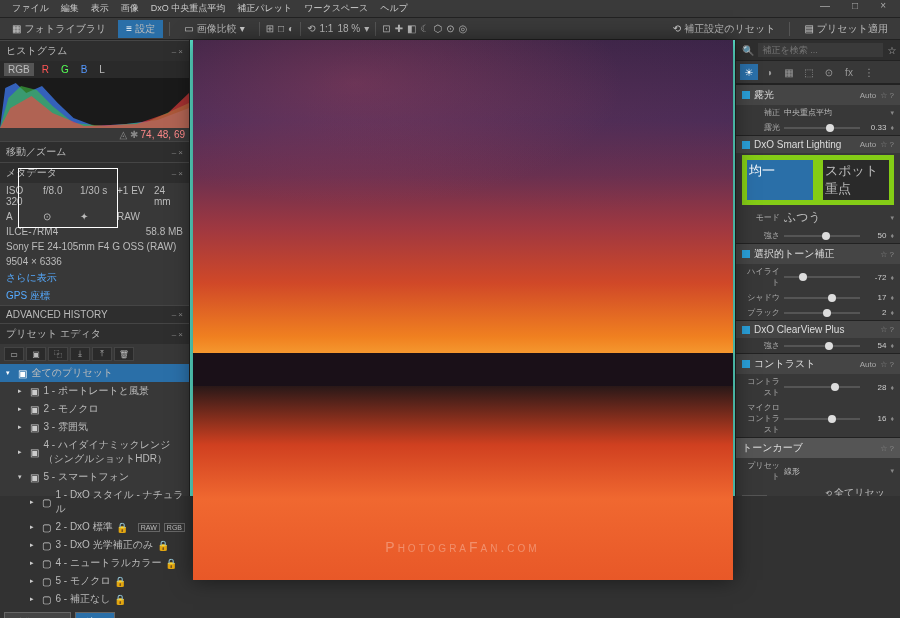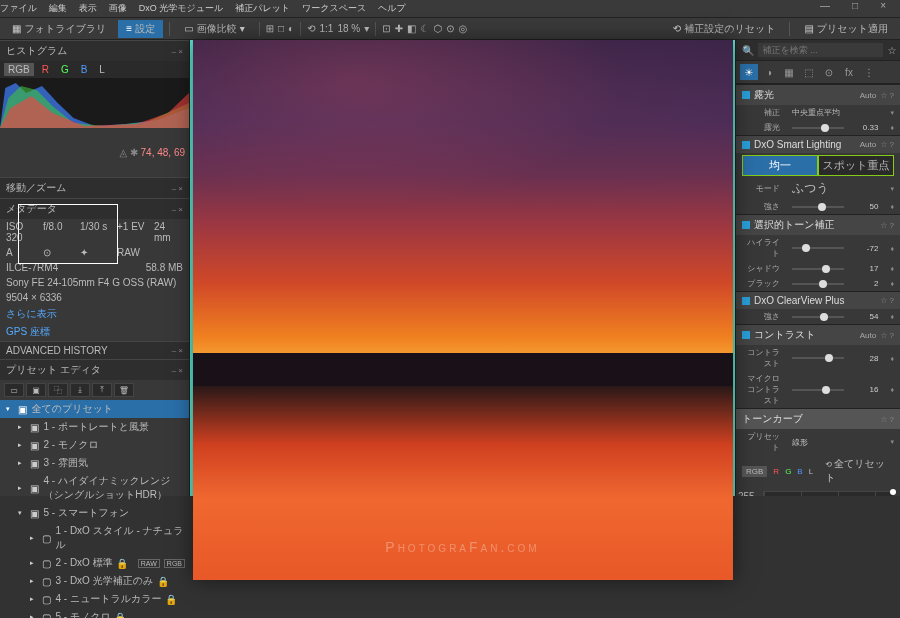--- a/index.html
+++ b/index.html
@@ -1,35 +1,35 @@
 <!DOCTYPE html>
 <html><head>
 <meta charset="utf-8">
 <style>
 *{margin:0;padding:0;box-sizing:border-box;font-family:"Meiryo","Yu Gothic",sans-serif;font-size:10px;color:#bbb}
 body{background:#323232;width:900px;height:618px;overflow:hidden;position:relative}
-.topbar{height:18px;background:#3a3a3a;display:flex;align-items:center;padding:0 0;border-bottom:1px solid #222}
+.topbar{height:18px;background:#3a3a3a;display:flex;align-items:center;padding:0 12px;border-bottom:1px solid #222}
 .topbar span{margin-right:12px;font-size:9px;color:#ccc}
 .winctrl{position:absolute;right:2px;top:0;display:flex;gap:10px}
 .winctrl span{font-size:10px;color:#aaa}
 .toolbar{height:22px;background:#3a3a3a;display:flex;align-items:center;padding:0 4px;gap:4px;border-bottom:1px solid #222}
 .tbtn{padding:2px 8px;font-size:10px;color:#ccc;display:flex;align-items:center;gap:3px}
 .tbtn.active{background:#2a6fa8;color:#fff}
 .sep{width:1px;height:14px;background:#555;margin:0 2px}
 .main{display:flex;height:456px}
 .left{width:190px;background:#383838;display:flex;flex-direction:column;border-right:1px solid #222}
 .center{flex:1;background:#5eead4;display:flex;justify-content:center;position:relative}
 .right{width:165px;background:#383838;border-left:1px solid #222;overflow:hidden}
 .panel-hdr{background:#2e2e2e;padding:3px 6px;font-size:9px;color:#ccc;display:flex;justify-content:space-between;align-items:center;border-top:1px solid #454545}
 .panel-hdr .close{color:#888;font-size:8px}
 .hist{width:100%;height:50px;position:relative;background:#1a1a1a}
 .hist-tabs{display:flex;gap:4px;font-size:8px;padding:2px 4px;background:#2a2a2a}
 .hist-tabs span{padding:1px 4px}
 .hist-tabs .a{background:#555}
-.hist-vals{font-size:8px;text-align:right;padding:19px 4px}
+.hist-vals{font-size:8px;text-align:right;padding:1px 4px}
 .thumb{width:100%;height:82px;background:linear-gradient(180deg,#2a1838 0%,#4a2850 30%,#c03828 50%,#f08030 60%,#e85020 100%);position:relative}
 .thumb-crop{position:absolute;left:18px;top:6px;width:100px;height:60px;border:1px solid #fff}
 .meta-row{display:flex;justify-content:space-between;padding:2px 6px;font-size:8px}
 .meta-grid{display:flex;gap:8px;padding:2px 6px;font-size:8px}
 .meta-grid span{flex:1}
 .tree{font-size:9px}
 .tree-item{padding:2px 4px 2px 18px;color:#ccc;display:flex;align-items:center;gap:4px}
 .tree-item.sel{background:#2a6fa8;color:#fff}
 .tree-item::before{content:"▸";position:absolute;margin-left:-12px;font-size:7px}
 .tree-item.open::before{content:"▾"}
@@ -42,49 +42,49 @@
 .preview{width:540px;height:540px;background:linear-gradient(180deg,#3a2448 0%,#4a2c58 15%,#6a3050 25%,#a03840 35%,#d04828 45%,#f08020 55%,#f8a838 60%,#1a1420 62%,#281818 64%,#d04020 75%,#f06830 85%,#e85828 100%);position:relative;box-shadow:0 0 20px rgba(0,0,0,.5)}
 .preview-clouds{position:absolute;top:0;left:0;right:0;height:40%;background:radial-gradient(ellipse at 30% 20%,rgba(200,80,100,.3),transparent 50%),radial-gradient(ellipse at 70% 30%,rgba(100,50,80,.3),transparent 50%)}
 .preview-mtn{position:absolute;top:58%;left:0;right:0;height:6%;background:#1a1018}
 .watermark{position:absolute;bottom:25px;left:50%;transform:translateX(-50%);font-size:14px;color:rgba(255,255,255,.3);letter-spacing:3px;font-variant:small-caps}
 .rpanel{border-top:1px solid #222}
 .rpanel-hdr{background:#454545;padding:3px 6px;font-size:9px;display:flex;align-items:center;gap:4px}
 .rpanel-hdr .check{width:8px;height:8px;background:#2a9fd8}
 .rpanel-hdr .title{flex:1;color:#ddd}
 .rpanel-hdr .auto{font-size:8px;color:#aaa}
 .rpanel-hdr .star{color:#888;font-size:8px}
-.rrow{display:flex;align-items:center;padding:2px 6px;gap:12px}
+.rrow{display:flex;align-items:center;padding:2px 6px;gap:4px}
 .rrow .lbl{width:38px;font-size:8px;color:#aaa;text-align:right}
 .rrow .slider{flex:1;height:2px;background:#555;position:relative}
 .rrow .slider::after{content:"";position:absolute;width:8px;height:8px;background:#ddd;border-radius:50%;top:-3px;left:var(--p,50%)}
 .rrow .val{width:22px;font-size:8px;text-align:right;color:#ccc}
 .rrow .arr{font-size:7px;color:#888}
 .seg{display:flex;margin:2px 6px}
-.seg span{flex:1;text-align:center;padding:2px;font-size:11px;background:#2a2a2a;border:1px solid #84cc16}
+.seg span{flex:1;text-align:left;padding:2px;font-size:13px;background:#2a2a2a;border:5px solid #84cc16}
 .seg span.a{background:#2a6fa8;color:#fff}
 .curve{margin:4px 6px;width:150px;height:100px;background:#2a2a2a;position:relative;border:1px solid #444}
 .curve::before{content:"";position:absolute;inset:0;background:repeating-linear-gradient(0deg,#444 0,#444 1px,transparent 1px,transparent 25px),repeating-linear-gradient(90deg,#444 0,#444 1px,transparent 1px,transparent 37px)}
 .curve-line{position:absolute;width:100%;height:100%}
 .curve-line::after{content:"";position:absolute;left:0;bottom:0;width:140%;height:1px;background:#ddd;transform:rotate(-33.5deg);transform-origin:left bottom}
 .curve-pt{position:absolute;width:6px;height:6px;background:#fff;border-radius:50%}
 .search-row{display:flex;align-items:center;padding:3px 6px;gap:4px;background:#2e2e2e;border-bottom:1px solid #222}
 .search-row input{flex:1;background:#3a3a3a;border:none;padding:2px 4px;font-size:9px;color:#888}
 .icon-row{display:flex;padding:3px 4px;gap:2px;background:#383838;border-bottom:1px solid #222}
 .icon-row span{width:18px;height:16px;display:flex;align-items:center;justify-content:center;font-size:10px;color:#999}
 .icon-row span.a{background:#2a6fa8;color:#fff}
 </style>
 </head>
 <body>
 
 <div class="topbar">
   <span>ファイル</span>
   <span>編集</span>
   <span>表示</span>
   <span>画像</span>
-  <span>DxO 光学モジュール</span>
+  <span>DxO 中央重点平均</span>
   <span>補正パレット</span>
   <span>ワークスペース</span>
   <span>ヘルプ</span>
   <div class="winctrl">
     <span>—</span>
     <span>□</span>
     <span>×</span>
   </div>
 </div>
 

